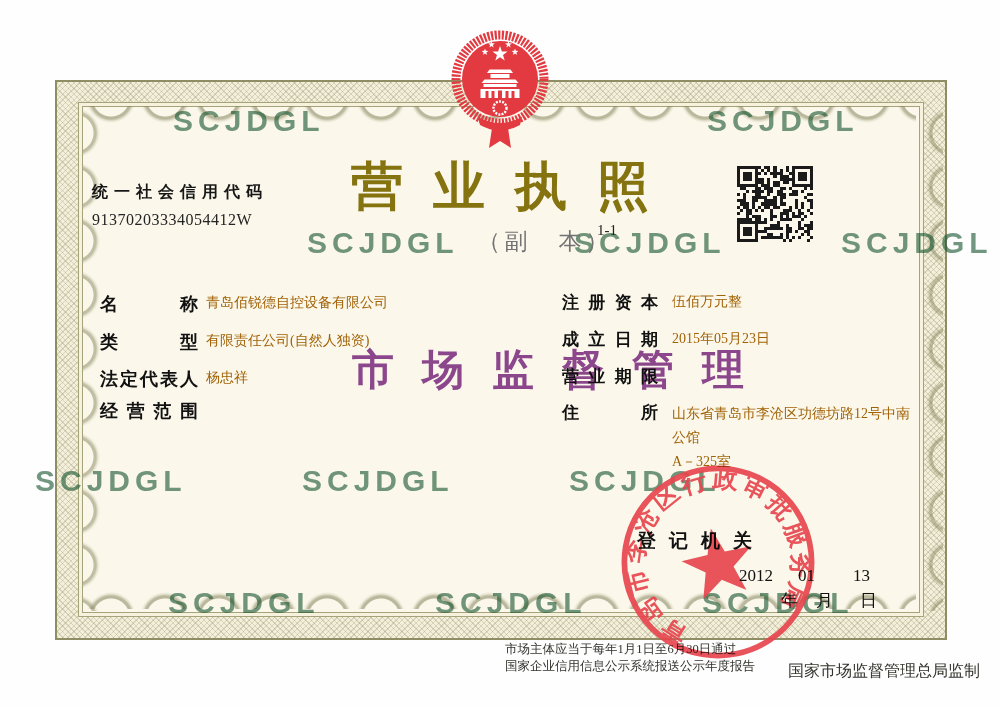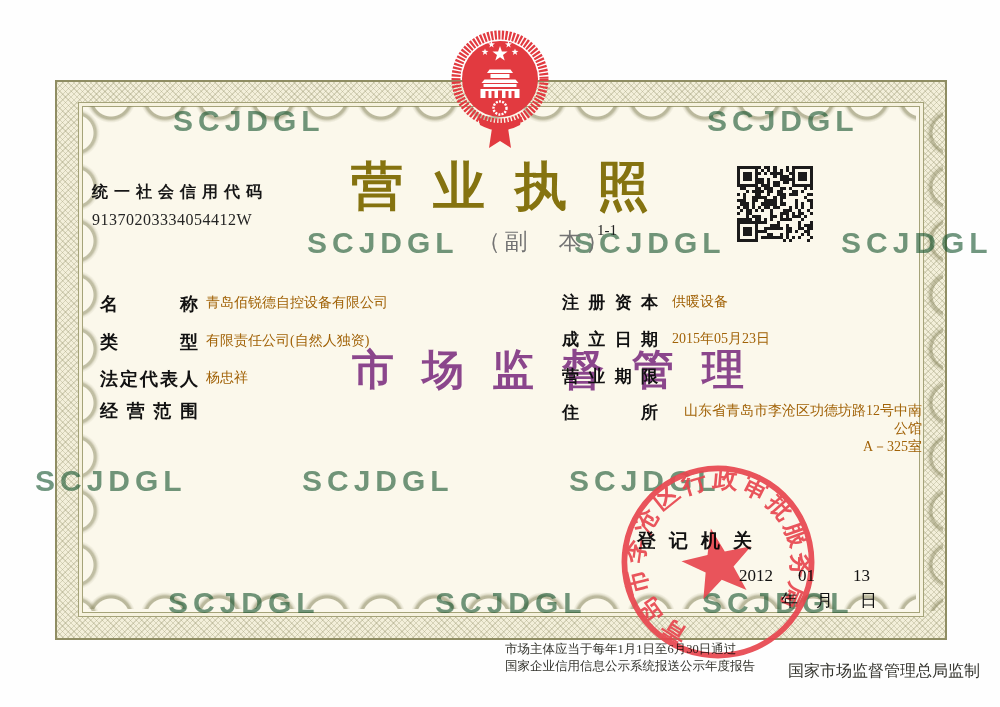--- a/index.html
+++ b/index.html
@@ -47,21 +47,21 @@
   .ccode .n{margin-top:8px;font-size:16px;color:#242424;font-family:"Liberation Serif",serif;letter-spacing:.5px;}
   .qr{position:absolute;left:737px;top:166px;width:76px;height:76px;}
   .qr svg{width:76px;height:76px;display:block;}
   .qrtxt{position:absolute;left:826px;top:169px;width:100px;font-size:10px;line-height:12px;
          color:#3a3a3a;white-space:pre-line;font-family:"Liberation Serif",serif;}
   .lbl{position:absolute;font-weight:bold;color:#111;font-size:18px;width:98px;
        text-align:justify;text-align-last:justify;text-justify:inter-character;}
   .lbl.sm{font-size:17px;width:96px;}
   .val{position:absolute;color:#a16207;font-size:14px;font-family:Liberation Serif, serif;}
   .val.scope{width:320px;font-size:12.5px;line-height:15.4px;text-align:justify;}
-  .val.addr{white-space:pre-line;line-height:18px;text-align:right;}
+  .val.addr{white-space:pre-line;line-height:24px;}
   .regorg{position:absolute;left:637px;top:528px;font-size:19px;font-weight:bold;color:#111;
           letter-spacing:13px;white-space:nowrap;}
   .dt{position:absolute;font-size:17px;color:#111;font-family:"Liberation Serif",serif;z-index:3;}
   .seal{position:absolute;left:614px;top:458px;width:208px;height:208px;z-index:4;
         transform:rotate(-12deg);mix-blend-mode:multiply;opacity:.92;}
   .footer{position:absolute;z-index:2;color:#33332d;font-family:"Liberation Serif",serif;}
   .f-left{left:42px;top:659px;font-size:13px;}
   .f-left b{font-family:"Liberation Sans",sans-serif;font-size:13.5px;color:#1c1c1c;letter-spacing:.3px;}
   .f-center{left:505px;top:641px;font-size:12.5px;line-height:17px;white-space:pre-line;}
   .f-right{left:788px;top:661px;font-size:16px;}
@@ -472,21 +472,21 @@
 
     <span class="lbl" style="left:100px;top:330px">类型</span>
     <span class="val" style="left:206px;top:332px">有限责任公司(自然人独资)</span>
 
     <span class="lbl" style="left:100px;top:367px">法定代表人</span>
     <span class="val" style="left:206px;top:369px">杨忠祥</span>
 
     <span class="lbl" style="left:100px;top:399px">经营范围</span>
 
     <span class="lbl sm" style="left:562px;top:291px">注册资本</span>
-    <span class="val" style="left:672px;top:293px">供暖设备</span>
+    <span class="val" style="left:672px;top:293px">伍佰万元整</span>
 
     <span class="lbl sm" style="left:562px;top:328px">成立日期</span>
     <span class="val" style="left:672px;top:330px">2015年05月23日</span>
 
     <span class="lbl sm" style="left:562px;top:365px">营业期限</span>
 
     <span class="lbl sm" style="left:562px;top:401px">住所</span>
     <span class="val addr" style="left:672px;top:402px;width:250px">山东省青岛市李沧区功德坊路12号中南公馆
 A－325室</span>
 

